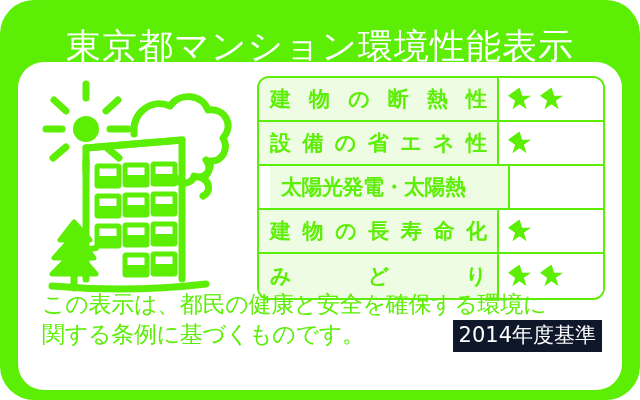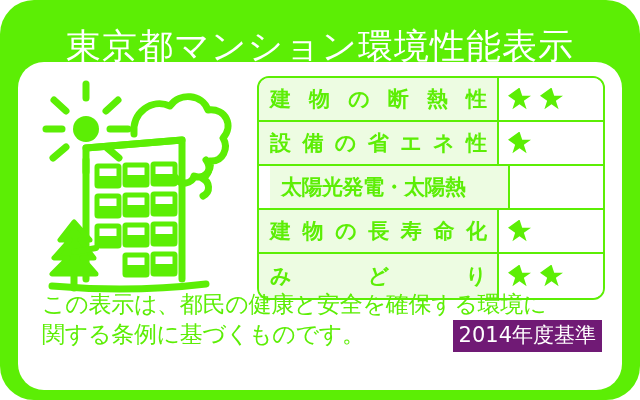--- a/index.html
+++ b/index.html
@@ -152,21 +152,21 @@
     margin-top: 1px;
   }
   .footer-line2-text {
     color: #5CEE05;
     font-size: 23px;
     line-height: 1.28;
     letter-spacing: -0.3px;
     white-space: nowrap;
   }
   .year-badge {
-    background: #701a75;
+    background: #0f172a;
     color: #ffffff;
     font-size: 21px;
     line-height: 1;
     padding: 5px 6px 6px 6px;
     white-space: nowrap;
     letter-spacing: 0;
     margin-bottom: 1px;
   }
 </style>
 </head>

